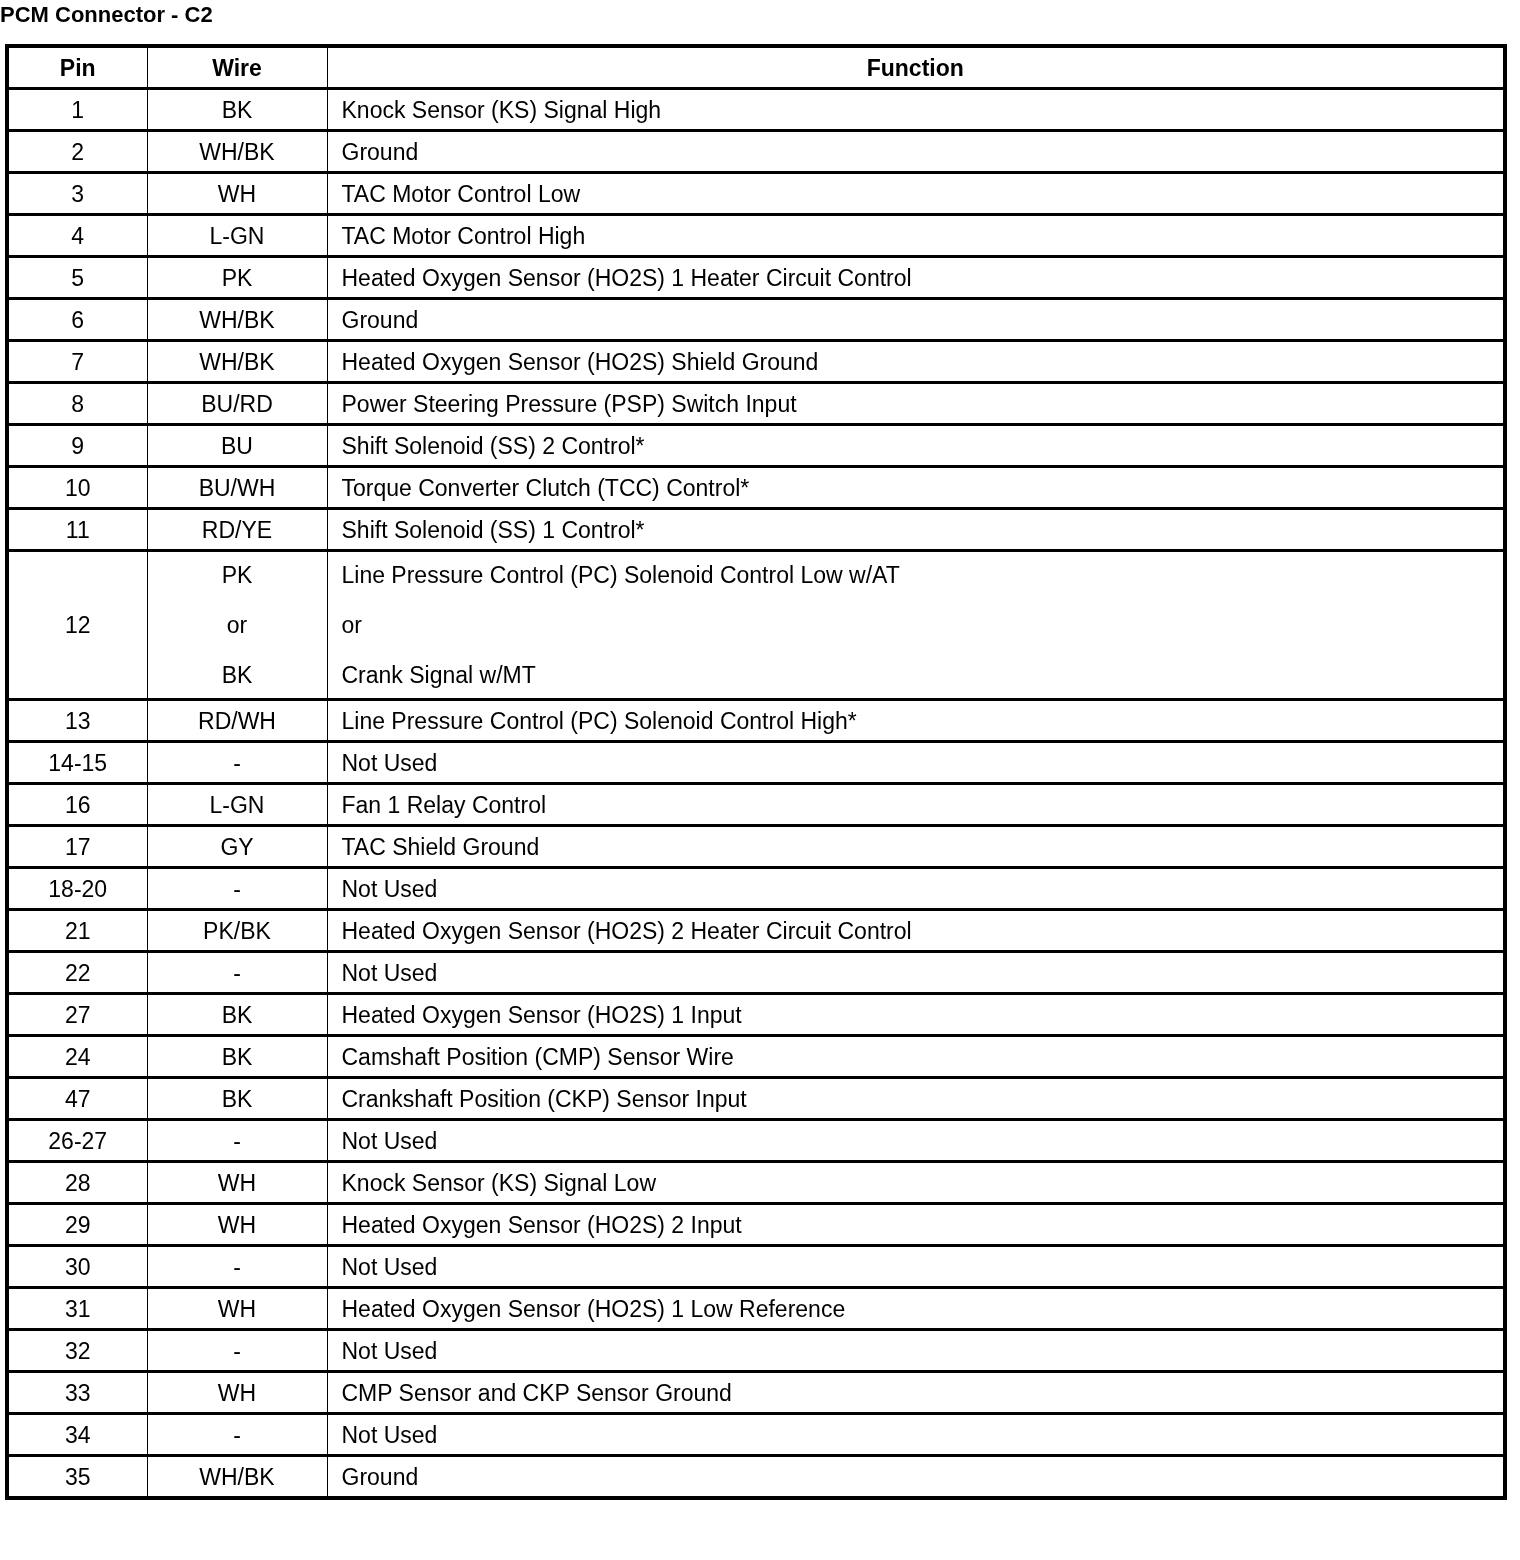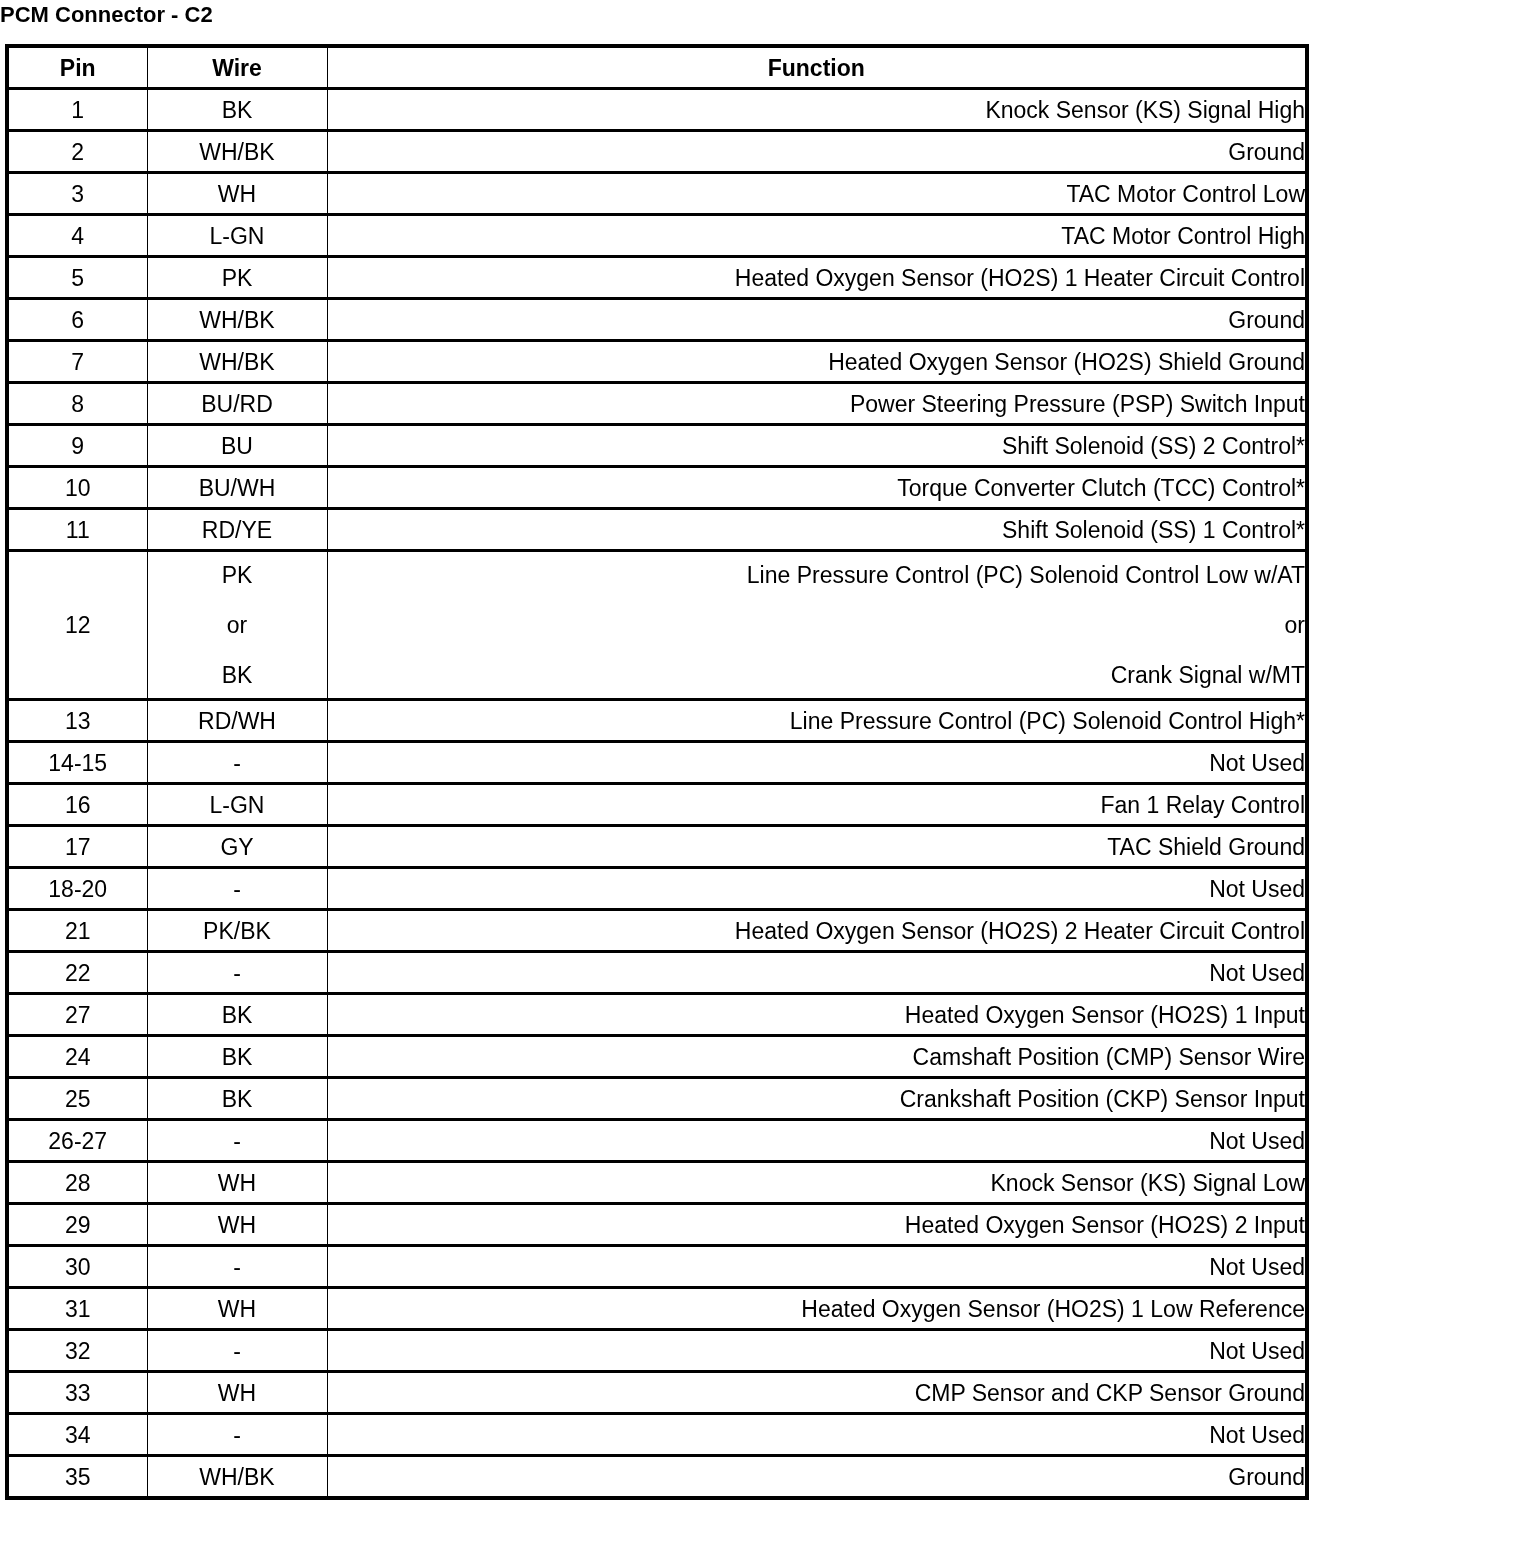--- a/index.html
+++ b/index.html
@@ -6,32 +6,32 @@
   body {
     width: 1520px; height: 1560px; position: relative;
     font-family: "Liberation Sans", sans-serif; color: #000;
   }
   .title {
     position: absolute; left: 0; top: 2px; width: 1512px;
     font-weight: bold; font-size: 22px; line-height: 26px;
   }
   table.pins {
     position: absolute; left: 5px; top: 44px;
-    width: 1304px; border-collapse: collapse;
+    width: 1502px; border-collapse: collapse;
     border: 4px solid #000;
     table-layout: fixed;
   }
   table.pins th, table.pins td {
     border-left: 1px solid #000; border-right: 1px solid #000;
     border-top: 3px solid #000; border-bottom: 0;
     font-size: 23px; height: 39px; padding: 0; line-height: 26px;
   }
   table.pins th { font-weight: bold; text-align: center; border-top: 0; }
   table.pins td.pin, table.pins td.wire { text-align: center; }
-  table.pins td.func { text-align: right; padding-left: 2px; }
+  table.pins td.func { text-align: left; padding-left: 14px; }
   col.c-pin { width: 140px; }
   col.c-wire { width: 180px; }
   .multi { display: flex; flex-direction: column; justify-content: space-between; height: 138px; padding: 6px 0; box-sizing: border-box; }
   .multi span { display: block; line-height: 26px; }
   td.footnote { text-align: left; padding-left: 4px; font-size: 23px; }
 </style>
 </head>
 <body>
 
 <div class="title">PCM Connector - C2</div>
@@ -161,21 +161,21 @@
         <td class="pin">27</td>
         <td class="wire">BK</td>
         <td class="func">Heated Oxygen Sensor (HO2S) 1 Input</td>
       </tr>
     <tr>
         <td class="pin">24</td>
         <td class="wire">BK</td>
         <td class="func">Camshaft Position (CMP) Sensor Wire</td>
       </tr>
     <tr>
-        <td class="pin">25</td>
+        <td class="pin">47</td>
         <td class="wire">BK</td>
         <td class="func">Crankshaft Position (CKP) Sensor Input</td>
       </tr>
     <tr>
         <td class="pin">26-27</td>
         <td class="wire">-</td>
         <td class="func">Not Used</td>
       </tr>
     <tr>
         <td class="pin">28</td>

